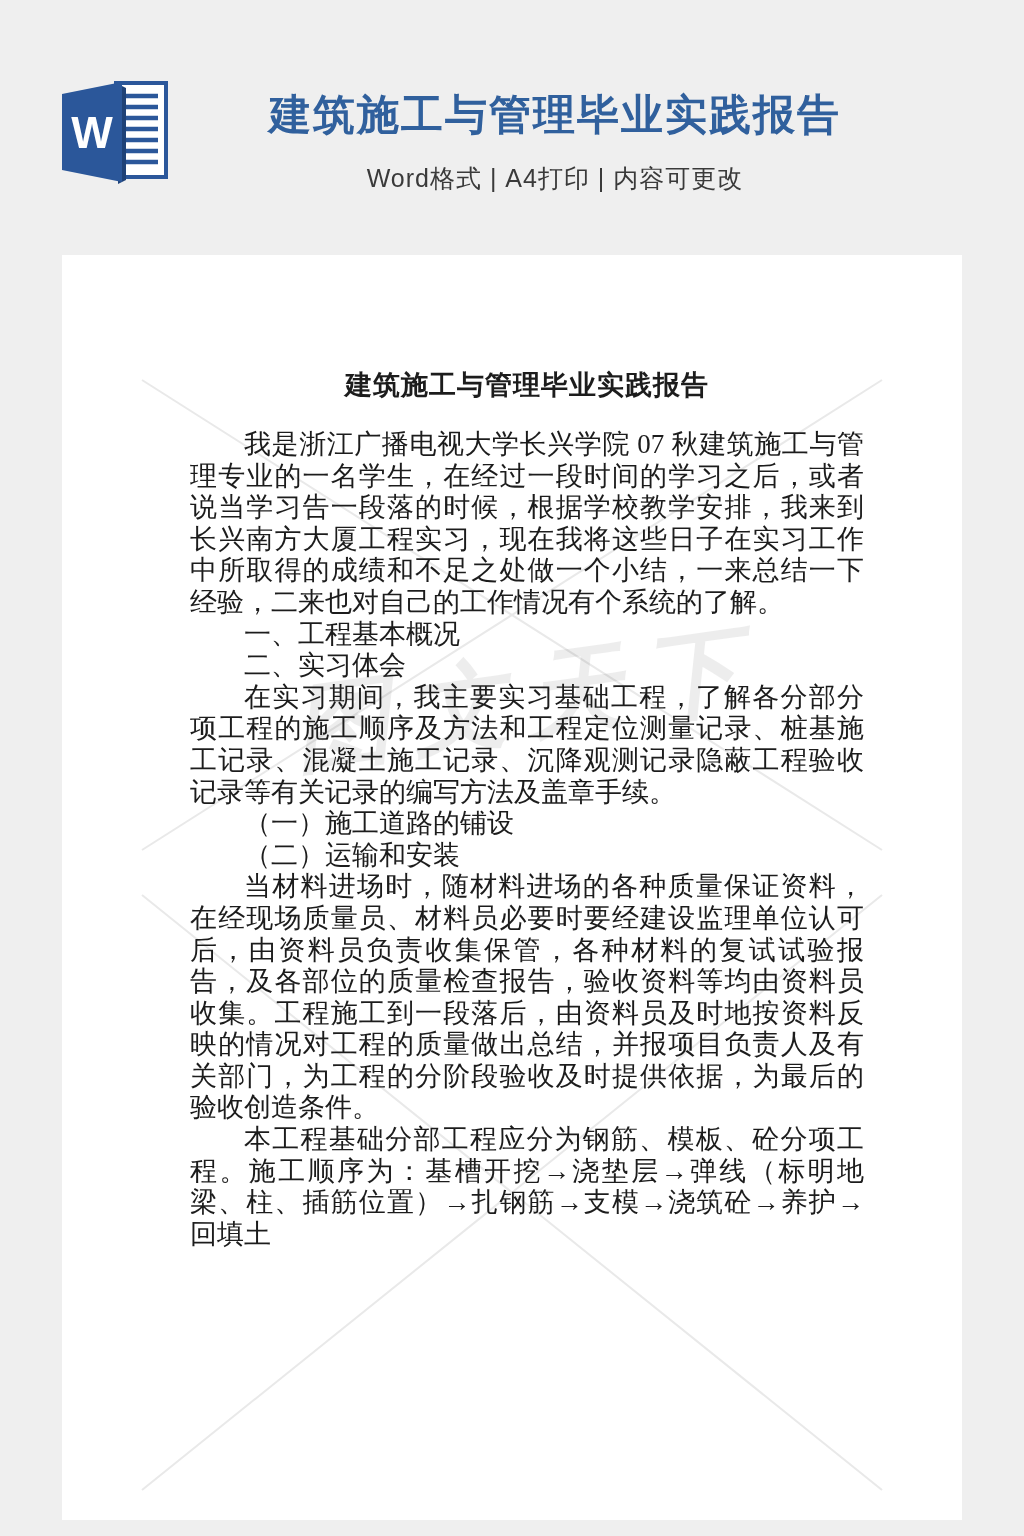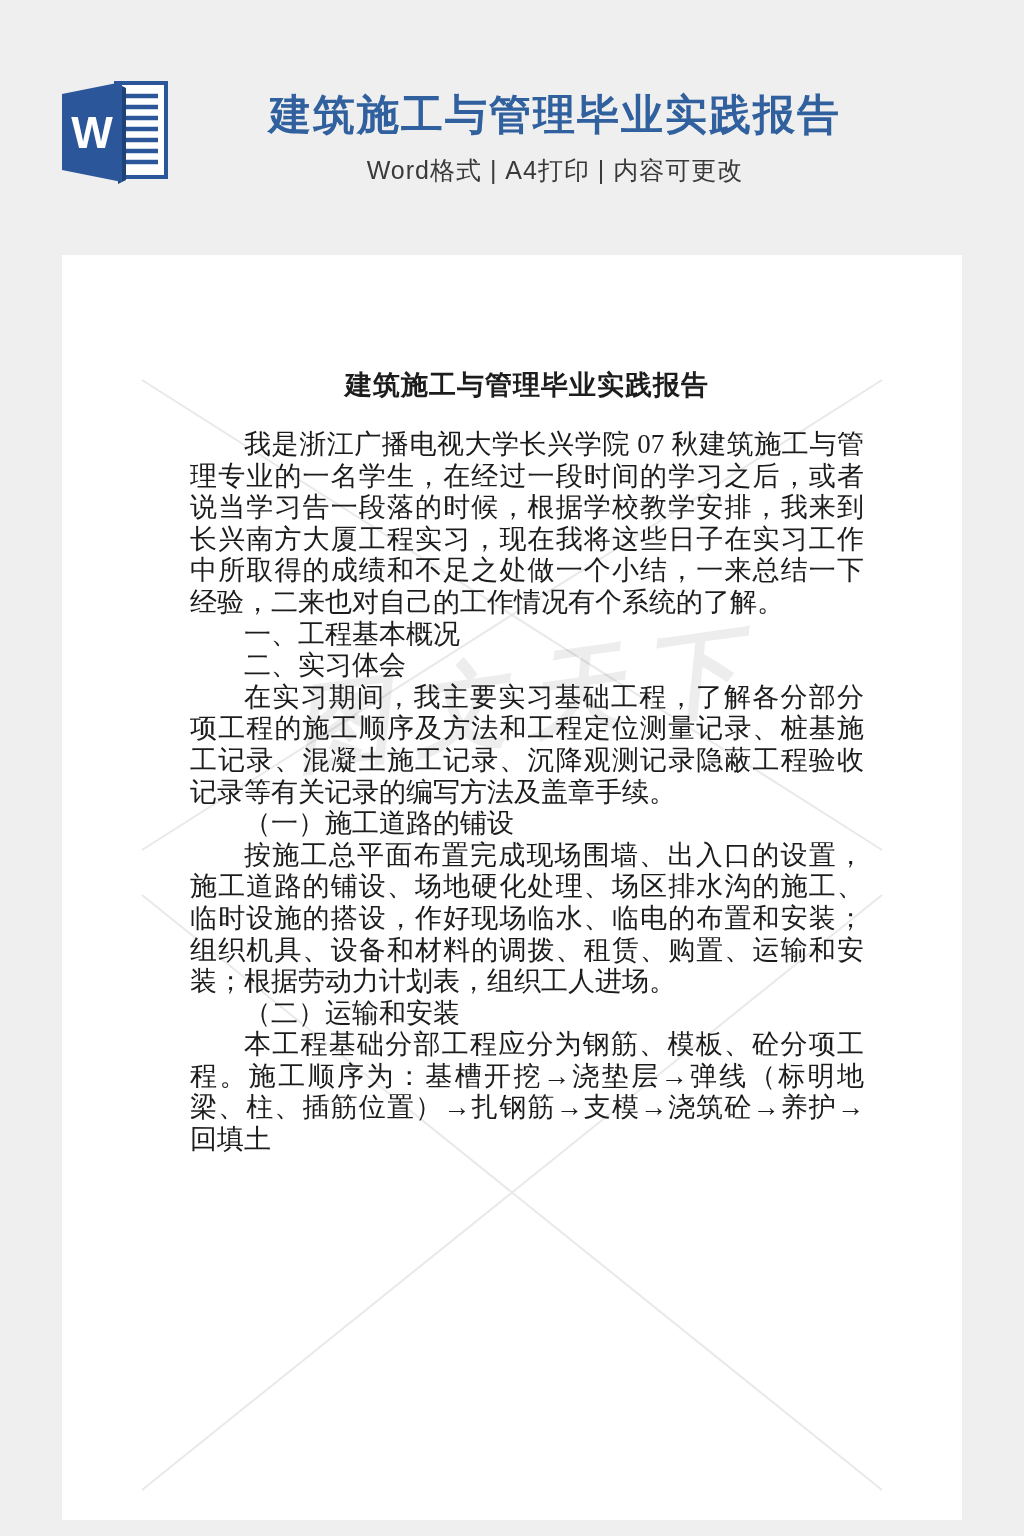--- a/index.html
+++ b/index.html
@@ -16,21 +16,21 @@
   .logo { position: absolute; left: 58px; top: 76px; width: 116px; height: 112px; }
   .header-text {
     position: absolute; left: 235px; top: 92px; width: 640px;
     text-align: center;
   }
   .header-title {
     font-size: 42px; font-weight: bold; color: #30609d;
     letter-spacing: 2px; line-height: 1.1;
   }
   .header-subtitle {
-    margin-top: 16px; font-size: 25px; color: #3a3a3a; letter-spacing: 1px;
+    margin-top: 24px; font-size: 25px; color: #3a3a3a; letter-spacing: 1px;
   }
 
   
   .page {
     position: absolute; left: 62px; top: 255px;
     width: 900px; height: 1265px;
     background: #ffffff;
   }
   .wm-lines { position: absolute; left: 0; top: 0; z-index: 0; }
   .wm-text {
@@ -102,19 +102,19 @@
   <div class="wm-text">图文天下</div>
 
   <div class="page-inner">
     <h1 class="doc-title">建筑施工与管理毕业实践报告</h1>
     <div class="doc-body">
       <p class="p">我是浙江广播电视大学长兴学院 07 秋建筑施工与管理专业的一名学生，在经过一段时间的学习之后，或者说当学习告一段落的时候，根据学校教学安排，我来到长兴南方大厦工程实习，现在我将这些日子在实习工作中所取得的成绩和不足之处做一个小结，一来总结一下经验，二来也对自己的工作情况有个系统的了解。</p>
       <p class="h">一、工程基本概况</p>
       <p class="h">二、实习体会</p>
       <p class="p">在实习期间，我主要实习基础工程，了解各分部分项工程的施工顺序及方法和工程定位测量记录、桩基施工记录、混凝土施工记录、沉降观测记录隐蔽工程验收记录等有关记录的编写方法及盖章手续。</p>
       <p class="h">（一）施工道路的铺设</p>
-      <p class="p">按施工总平面布置完成现场围墙、出入口的设置，施工道路的铺设、场地硬化处理、场区排水沟的施工、临时设施的搭设，作好现场临水、临电的布置和安装；组织机具、设备和材料的调拨、租赁、购置、运输和安装；根据劳动力计划表，组织工人进场。</p>
       <p class="h">（二）运输和安装</p>
+      <p class="p">当材料进场时，随材料进场的各种质量保证资料，在经现场质量员、材料员必要时要经建设监理单位认可后，由资料员负责收集保管，各种材料的复试试验报告，及各部位的质量检查报告，验收资料等均由资料员收集。工程施工到一段落后，由资料员及时地按资料反映的情况对工程的质量做出总结，并报项目负责人及有关部门，为工程的分阶段验收及时提供依据，为最后的验收创造条件。</p>
       <p class="p">本工程基础分部工程应分为钢筋、模板、砼分项工程。施工顺序为：基槽开挖→浇垫层→弹线（标明地梁、柱、插筋位置）→扎钢筋→支模→浇筑砼→养护→回填土</p>
     </div>
 
   </div>
 </div>
 
 </body></html>

